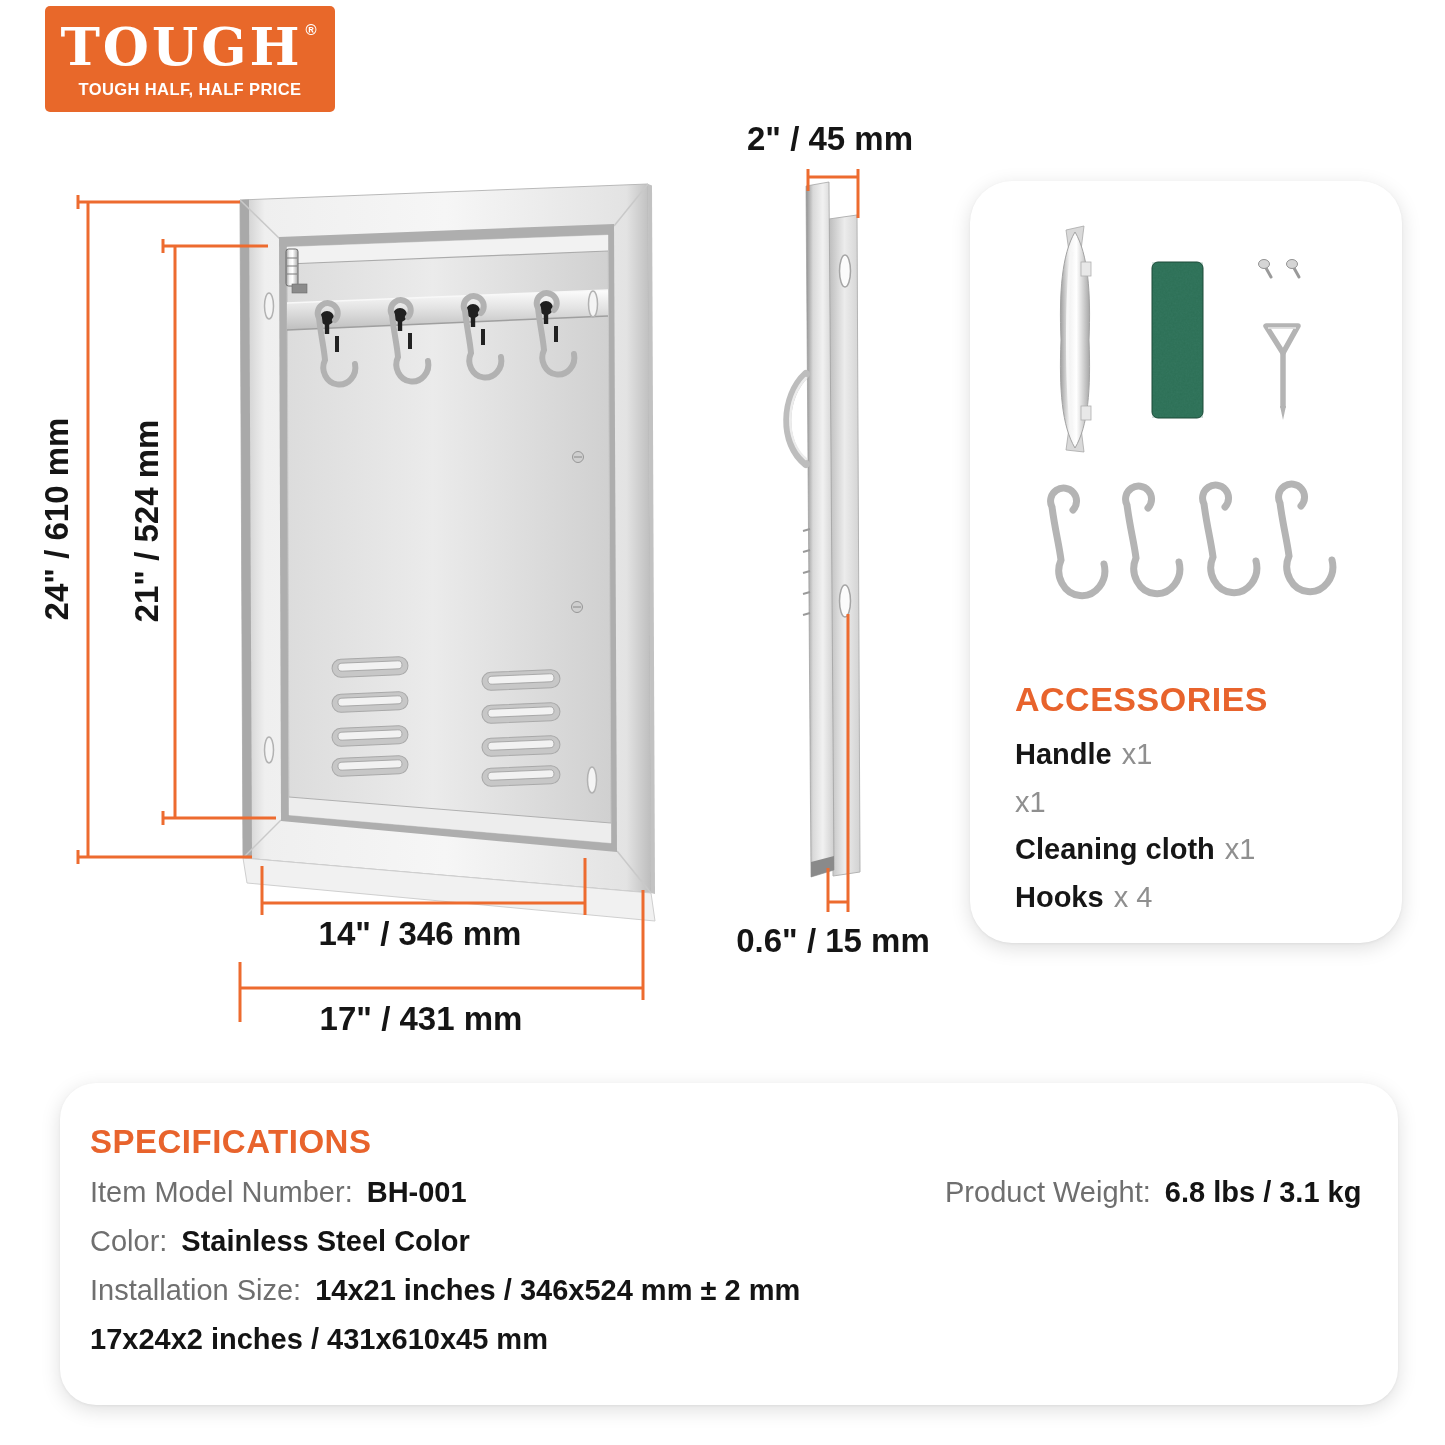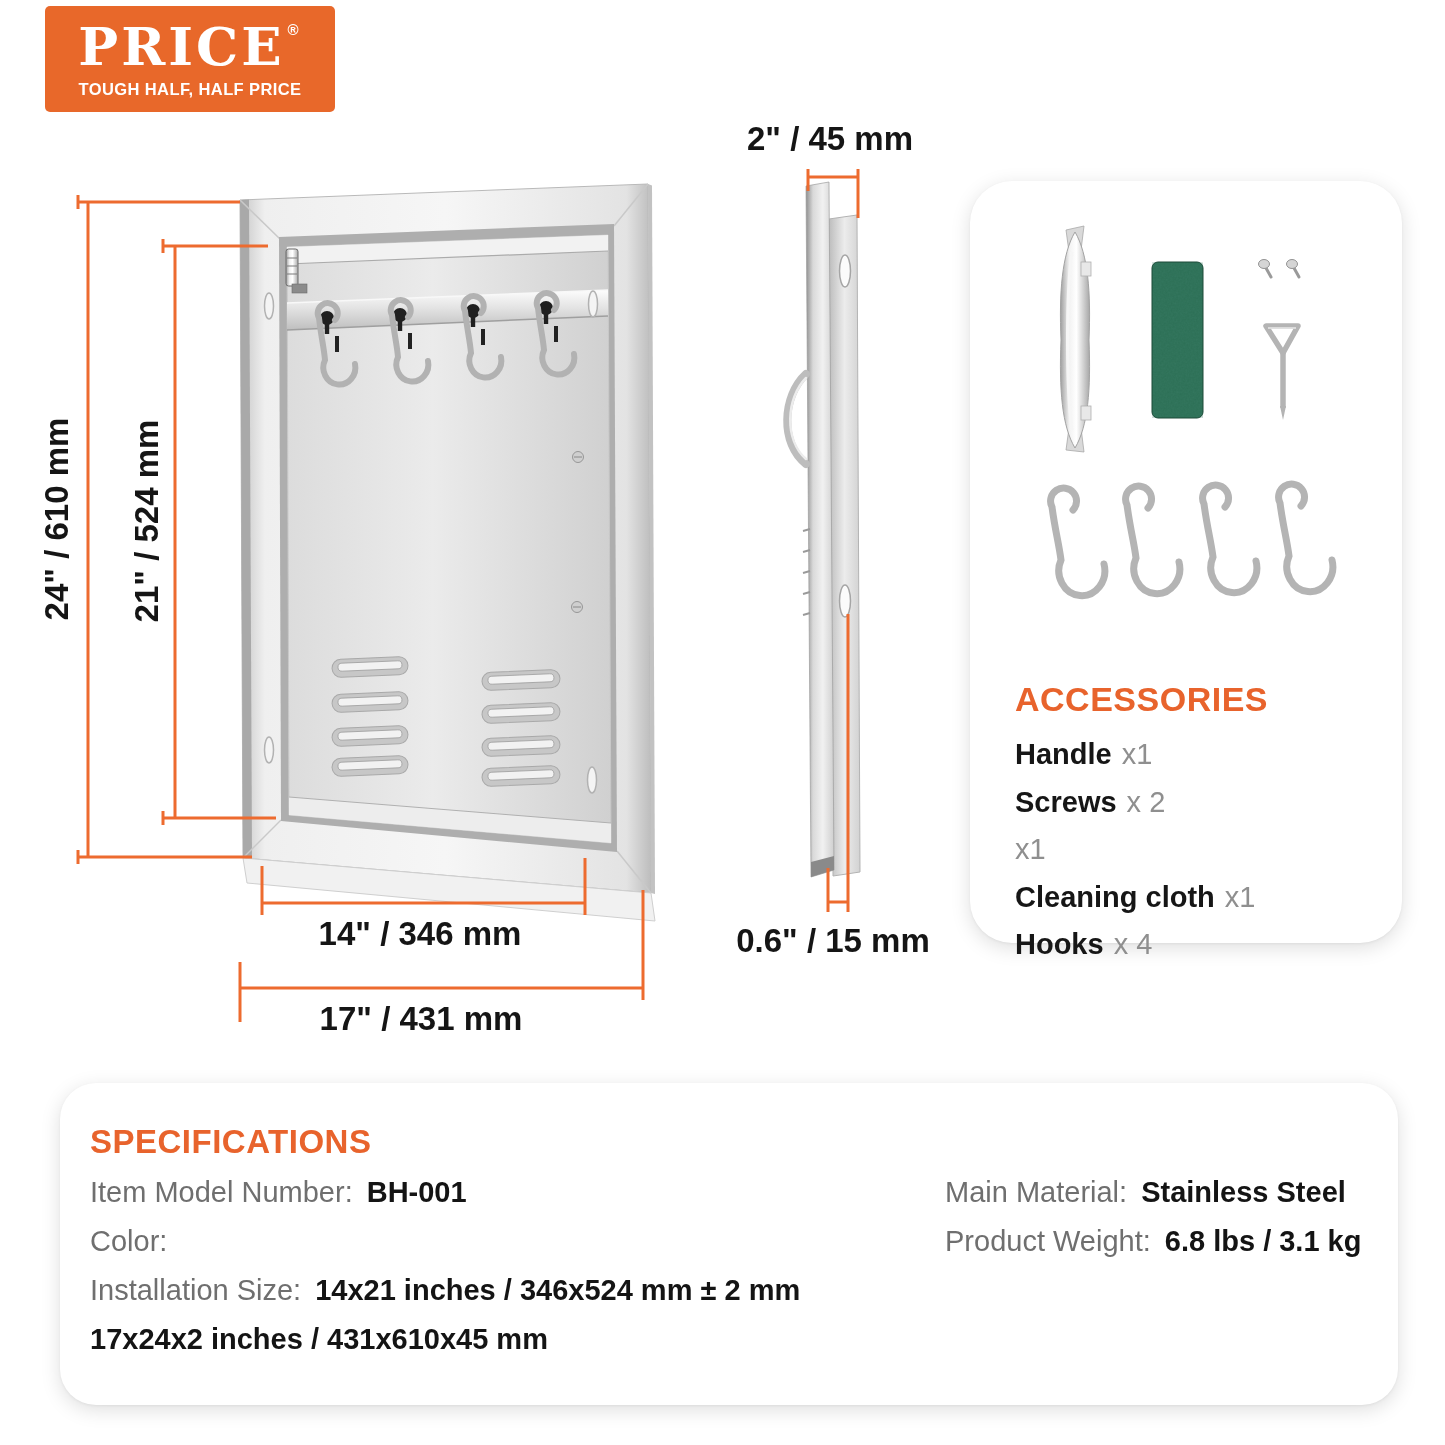--- a/index.html
+++ b/index.html
@@ -60,21 +60,21 @@
   .spec-row .val{color:#141414;font-weight:700;}
   
   svg.drawing{position:absolute;left:0;top:0;z-index:3;pointer-events:none;}
   .dimline{stroke:var(--dim-orange);stroke-width:3;fill:none;}
 </style>
 </head>
 <body>
 
 <div class="logo">
   <div class="word">
-    <span>PRICE</span>
+    <span>TOUGH</span>
       <span class="reg">®</span>
   </div>
   <div class="tagline">TOUGH HALF, HALF PRICE</div>
 </div>
 
 <div class="card accessories"></div>
 <div class="card specs"></div>
 
 <svg class="drawing" width="1445" height="1445" viewBox="0 0 1445 1445" aria-hidden="true">
   <defs>
@@ -331,24 +331,20 @@
 <div class="dim-label" style="left:833px;top:940px;">0.6" / 15 mm</div>
 
 <div class="acc-text">
   <div class="acc-title">ACCESSORIES</div>
   <div class="acc-list">
     <div class="acc-row">
       <span class="nm">Handle</span>
       <span class="qty">x1</span>
     </div>
     <div class="acc-row">
-      <span class="nm">Screws</span>
-      <span class="qty">x 2</span>
-    </div>
-    <div class="acc-row">
       <span class="qty">x1</span>
     </div>
     <div class="acc-row">
       <span class="nm">Cleaning cloth</span>
       <span class="qty">x1</span>
     </div>
     <div class="acc-row">
       <span class="nm">Hooks</span>
       <span class="qty">x 4</span>
     </div>
@@ -357,32 +353,29 @@
 
 <div class="spec-title">SPECIFICATIONS</div>
 
 <div class="spec-col left">
   <div class="spec-row">
     <span class="lbl">Item Model Number:</span>
     <span class="val">BH-001</span>
   </div>
   <div class="spec-row">
     <span class="lbl">Color:</span>
+    <span class="val">Stainless Steel Color</span>
   </div>
   <div class="spec-row">
     <span class="lbl">Installation Size:</span>
     <span class="val">14x21 inches / 346x524 mm ± 2 mm</span>
   </div>
   <div class="spec-row">
     <span class="val">17x24x2 inches / 431x610x45 mm</span>
   </div>
 </div>
 
 <div class="spec-col right">
   <div class="spec-row">
-    <span class="lbl">Main Material:</span>
-    <span class="val">Stainless Steel</span>
-  </div>
-  <div class="spec-row">
     <span class="lbl">Product Weight:</span>
     <span class="val">6.8 lbs / 3.1 kg</span>
   </div>
 </div>
 
 </body></html>

